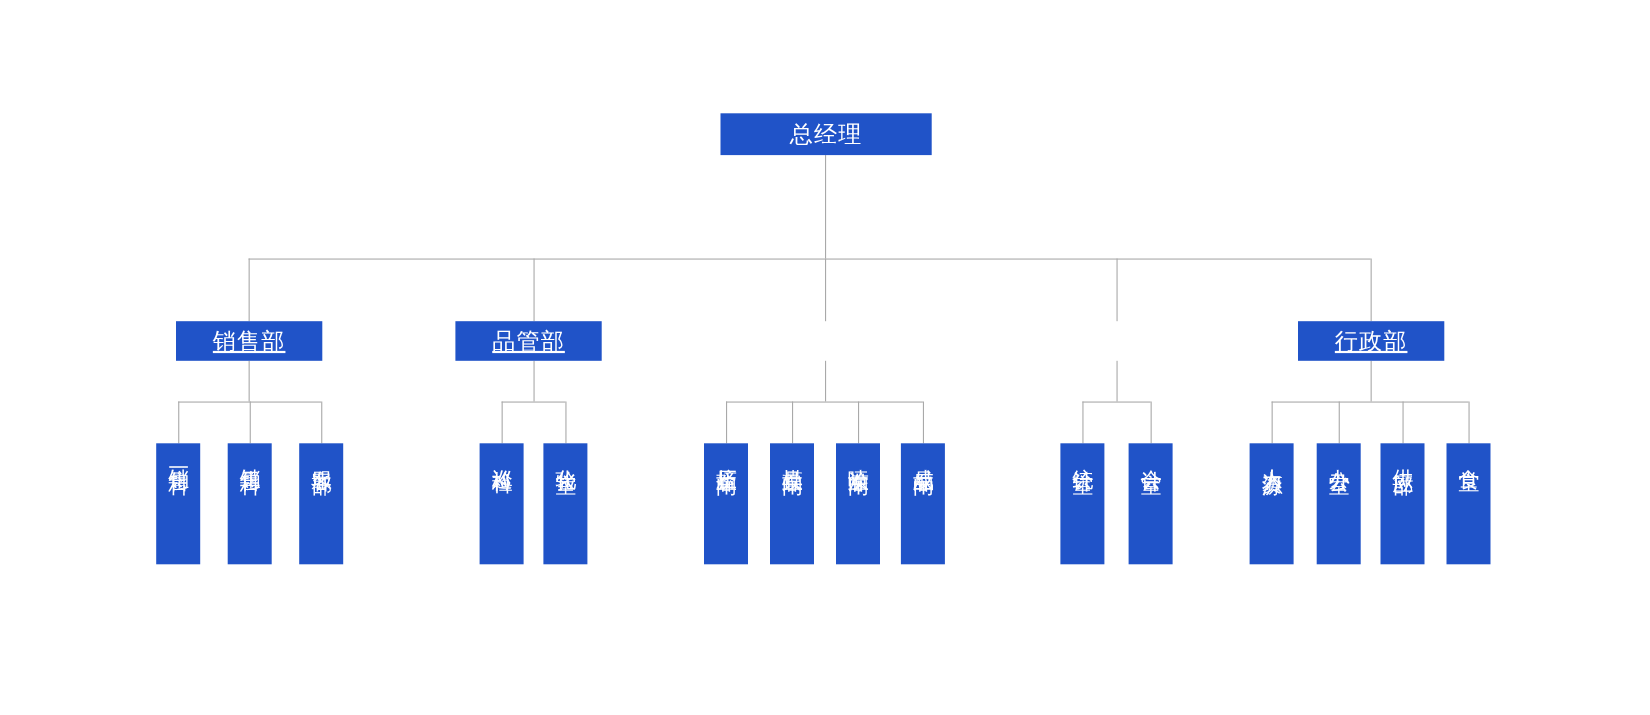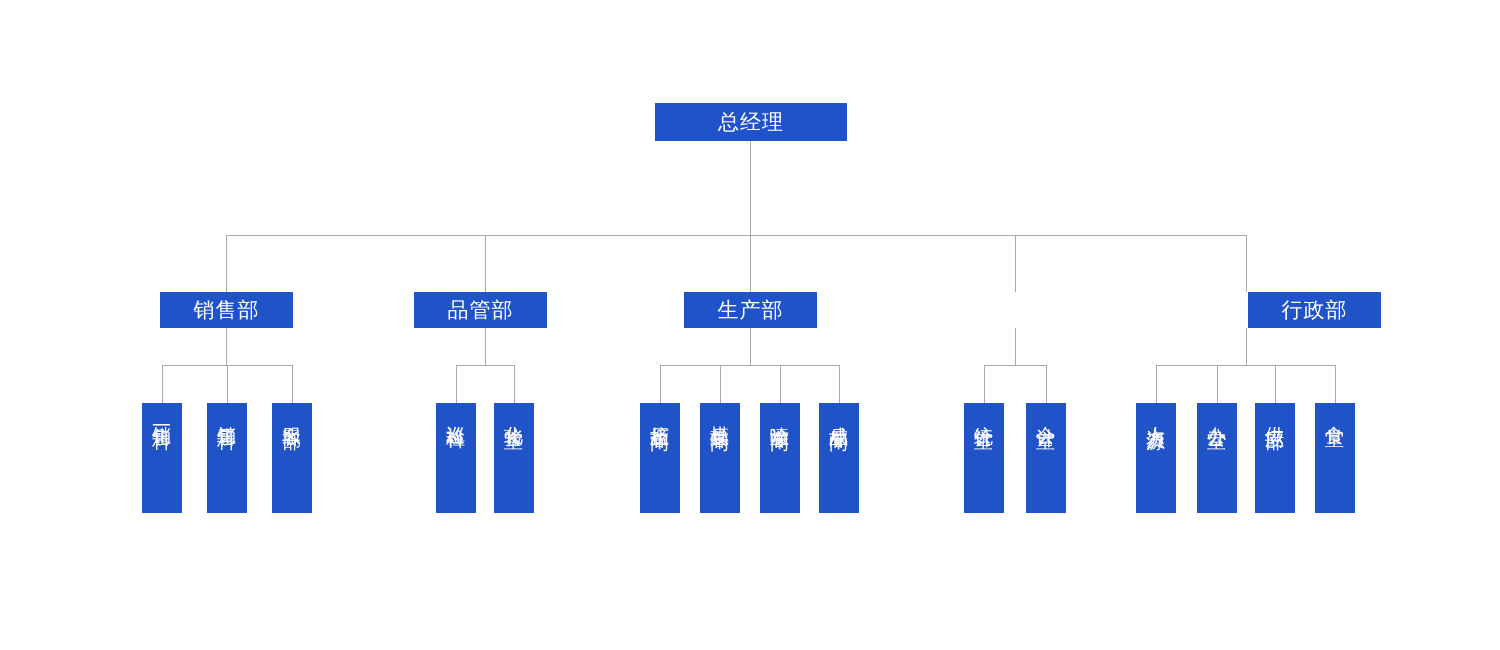--- a/index.html
+++ b/index.html
@@ -24,21 +24,21 @@
   .line.v { width: 1px; }
   .line.h { height: 1px; }
   
   .node {
     position: absolute;
     background: var(--node-bg);
     color: var(--node-text);
     display: flex; align-items: center; justify-content: center;
   }
   .node.root  { left: 655px; top: 103px; width: 192px; height: 38px; font-size: 21px; letter-spacing: 1px; }
-  .node.dept  { top: 292px; width: 133px; height: 36px; font-size: 21px; letter-spacing: 1px; }
+  .node.dept  { top: 292px; width: 133px; height: 36px; font-size: 21px; letter-spacing: 1px; text-decoration: underline; }
   
   .leaf {
     position: absolute;
     top: 403px; width: 40px; height: 110px;
     background: var(--node-bg);
     color: var(--node-text);
     display: flex; justify-content: center; align-items: flex-start;
     padding-top: 8px;
     font-size: 19px;
   }
@@ -95,24 +95,21 @@
   <div class="node root">
     <span>总经理</span>
   </div>
 
   <div class="node dept" style="left:160px">
     <span>销售部</span>
   </div>
   <div class="node dept" style="left:414px">
     <span>品管部</span>
   </div>
-  <div class="node dept" style="left:684px">
-    <span>生产部</span>
-  </div>
-  <div class="node dept" style="left:1248px">
+  <div class="node dept" style="left:1180px">
     <span>行政部</span>
   </div>
 
   <div class="leaf" style="left:142px">
     <span>销售一科</span>
   </div>
   <div class="leaf" style="left:207px">
     <span>销售二科</span>
   </div>
   <div class="leaf" style="left:272px">

